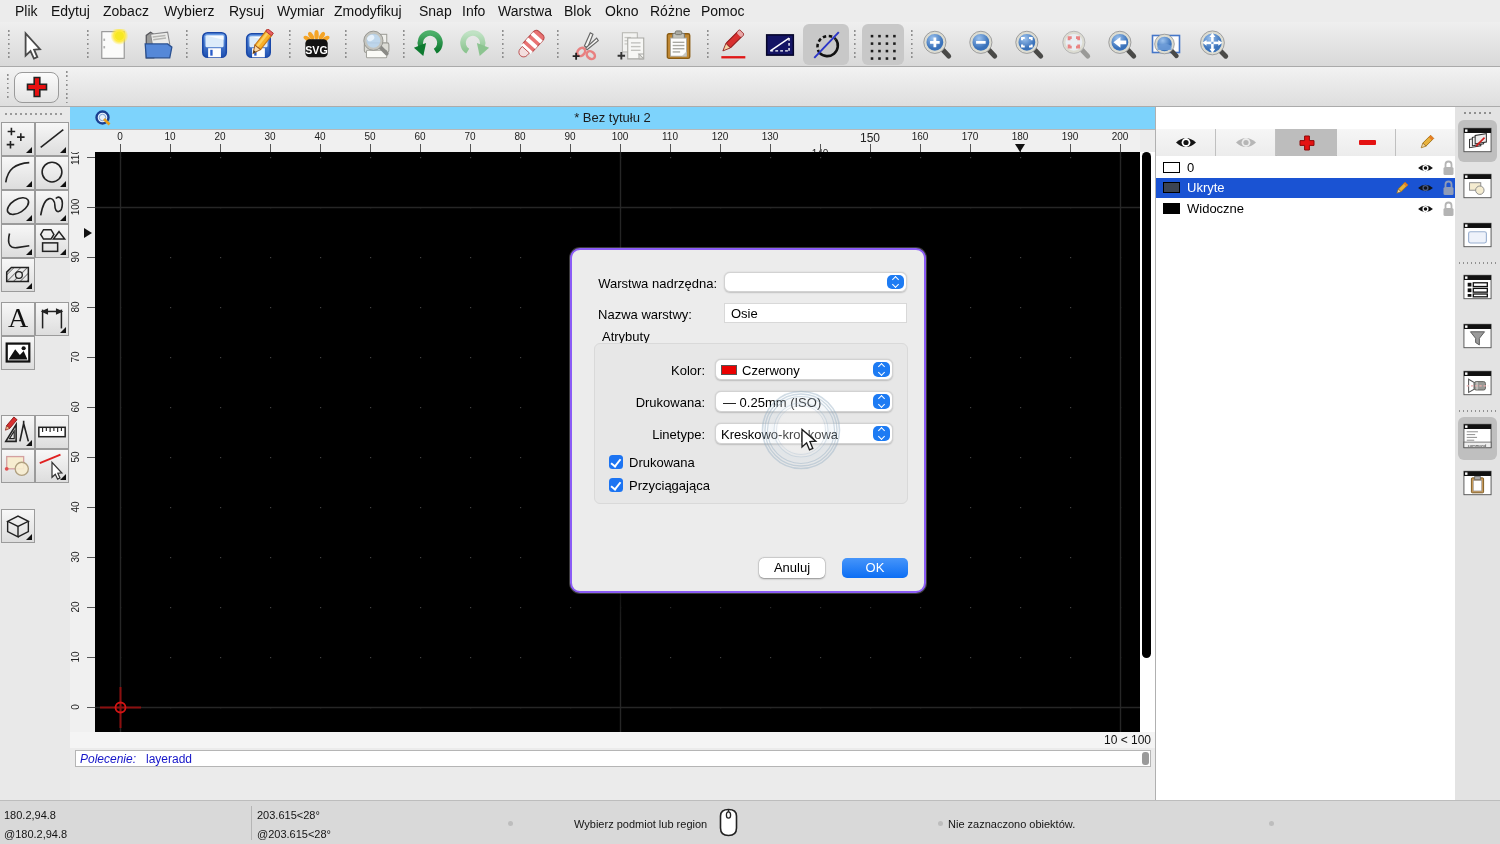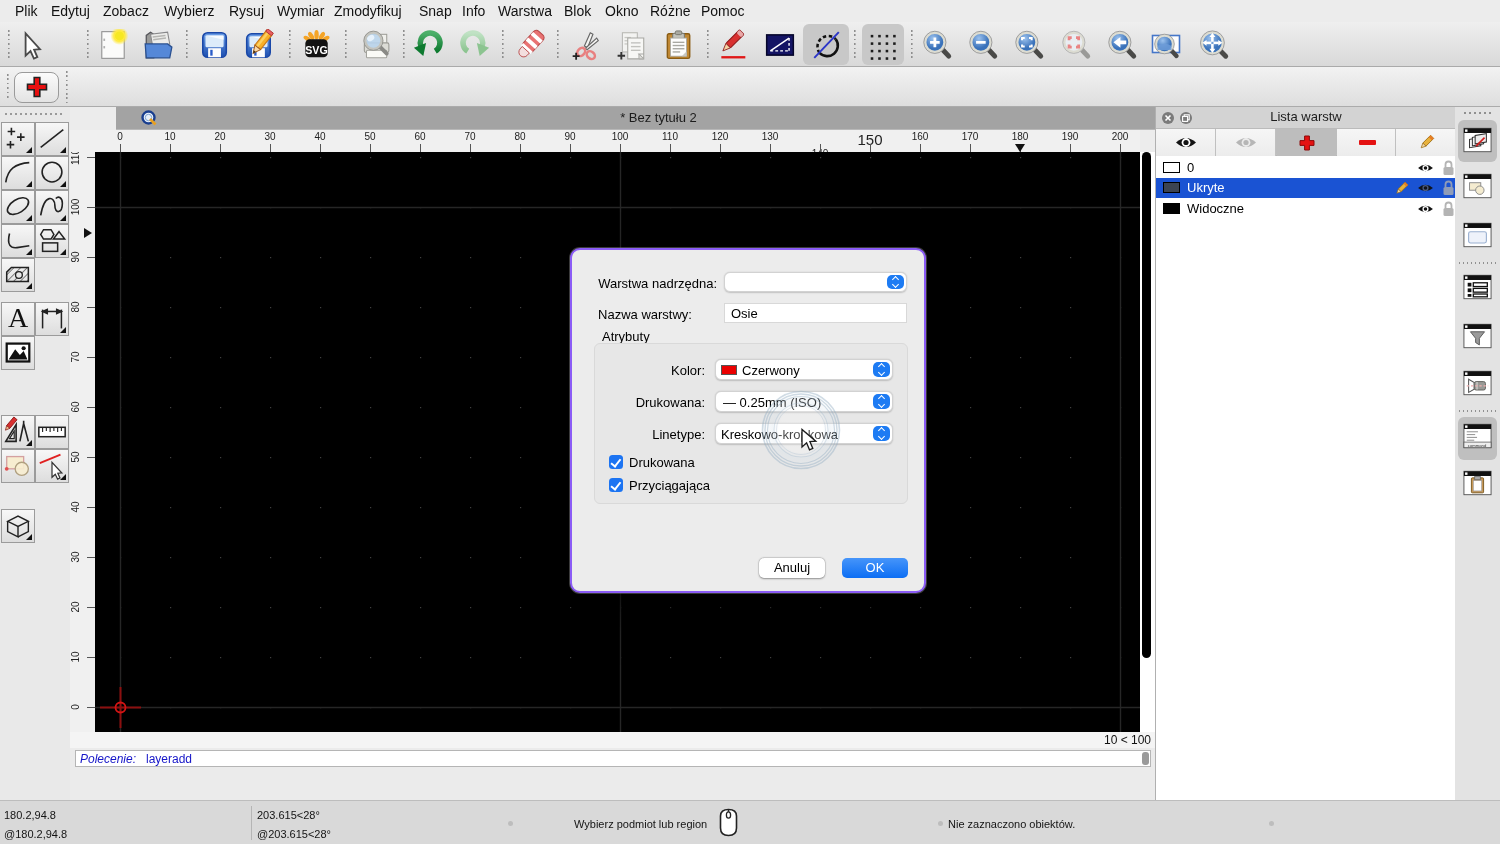--- a/index.html
+++ b/index.html
@@ -28,22 +28,22 @@
 
   
   #palette { left:0; top:107px; width:70px; height:693px; background:#e9e9e9; }
   .pbtn { position:absolute; width:34px; height:34px;
     background:linear-gradient(#f7f7f7,#ddd); border:1px solid #9b9b9b; }
   .pbtn svg { position:absolute; left:0; top:0; }
   .tri { position:absolute; right:2px; bottom:2px; width:0; height:0;
     border-left:6px solid transparent; border-bottom:6px solid #111; }
 
   
-  #doctitle { left:70px; top:107px; width:1085px; height:23px; background:#a3a3a3;
-    border-bottom:1px solid #b8b8b8; font-size:13px; color:#1c1c1c;margin-left:46px; }
+  #doctitle { left:70px; top:107px; width:1085px; height:23px; background:#7dd3fc;
+    border-bottom:1px solid #b8b8b8; font-size:13px; color:#1c1c1c; }
   #doctitle .t { position:absolute; left:0; right:0; top:3px; text-align:center; }
   #hruler { left:95px; top:130px; width:1045px; height:22px; background:#f0f0f0; }
   #vruler { left:70px; top:130px; width:25px; height:602px; background:#f0f0f0; }
   #canvas { left:95px; top:152px; width:1045px; height:580px; background:#000; }
   #sbtrack { left:1140px; top:152px; width:15px; height:580px; background:#fff; }
   #sbthumb { position:absolute; left:2px; top:0px; width:9px; height:506px; background:#000; border-radius:5px; }
   #gridrow { left:70px; top:732px; width:1085px; height:16px; background:#f4f4f4;
     font-size:12px; color:#111; }
   #gridrow .t { position:absolute; right:4px; top:1px;text-align:right; }
 
@@ -557,21 +557,21 @@
     <div style="position:absolute;left:510px;top:1px;width:30px;text-align:center;font-size:10px;color:#222">100</div>
     <div style="position:absolute;left:525px;top:14px;width:1px;height:8px;background:#555"></div>
     <div style="position:absolute;left:560px;top:1px;width:30px;text-align:center;font-size:10px;color:#222">110</div>
     <div style="position:absolute;left:575px;top:14px;width:1px;height:8px;background:#555"></div>
     <div style="position:absolute;left:610px;top:1px;width:30px;text-align:center;font-size:10px;color:#222">120</div>
     <div style="position:absolute;left:625px;top:14px;width:1px;height:8px;background:#555"></div>
     <div style="position:absolute;left:660px;top:1px;width:30px;text-align:center;font-size:10px;color:#222">130</div>
     <div style="position:absolute;left:675px;top:14px;width:1px;height:8px;background:#555"></div>
     <div style="position:absolute;left:710px;top:18px;width:30px;text-align:center;font-size:10px;color:#222">140</div>
     <div style="position:absolute;left:725px;top:14px;width:1px;height:8px;background:#555"></div>
-    <div style="position:absolute;left:760px;top:1px;width:30px;text-align:center;font-size:15px;color:#222">150</div>
+    <div style="position:absolute;left:760px;top:1px;width:30px;text-align:center;font-size:12px;color:#222">150</div>
     <div style="position:absolute;left:775px;top:14px;width:1px;height:8px;background:#555"></div>
     <div style="position:absolute;left:810px;top:1px;width:30px;text-align:center;font-size:10px;color:#222">160</div>
     <div style="position:absolute;left:825px;top:14px;width:1px;height:8px;background:#555"></div>
     <div style="position:absolute;left:860px;top:1px;width:30px;text-align:center;font-size:10px;color:#222">170</div>
     <div style="position:absolute;left:875px;top:14px;width:1px;height:8px;background:#555"></div>
     <div style="position:absolute;left:910px;top:1px;width:30px;text-align:center;font-size:10px;color:#222">180</div>
     <div style="position:absolute;left:925px;top:14px;width:1px;height:8px;background:#555"></div>
     <div style="position:absolute;left:960px;top:1px;width:30px;text-align:center;font-size:10px;color:#222">190</div>
     <div style="position:absolute;left:975px;top:14px;width:1px;height:8px;background:#555"></div>
     <div style="position:absolute;left:1010px;top:1px;width:30px;text-align:center;font-size:10px;color:#222">200</div>
@@ -633,30 +633,20 @@
 
 <div id="cmdarea" class="abs">
   <div id="histbox">
       <span class="lbl">Polecenie:</span>
       <span class="cmd">layeradd</span>
       <div id="histsb"></div>
     </div>
 </div>
 
 <div id="panel" class="abs">
-  <div id="ptitle">
-    <div class="circbtn" style="left:6px"><svg width="12" height="12" viewBox="0 0 12 12">
-          <path d="M3.5,3.5 L8.5,8.5 M8.5,3.5 L3.5,8.5" stroke="#fff" stroke-width="1.6"></path>
-        </svg></div>
-    <div class="circbtn" style="left:24px"><svg width="12" height="12" viewBox="0 0 12 12">
-          <rect x="4.2" y="2.8" width="5" height="5" fill="none" stroke="#fff" stroke-width="1.1"></rect>
-          <rect x="2.6" y="4.4" width="5" height="5" fill="#7b7b7b" stroke="#fff" stroke-width="1.1"></rect>
-        </svg></div>
-    <div class="t">Lista warstw</div>
-  </div>
   <div id="ptool">
     <div class="ptbtn" style="left:0;width:60px;background:linear-gradient(#f6f6f6,#ececec)">
         <svg style="position:absolute;left:19px;top:4px" width="22" height="19" viewBox="0 0 22 19">
           <path d="M1,9.5 Q11,0.5 21,9.5 Q11,18.5 1,9.5 Z" fill="#131313"></path>
           <circle cx="11" cy="9.5" r="4.4" fill="#fff"></circle>
           <circle cx="11" cy="9.5" r="2.6" fill="#131313"></circle>
         </svg>
       </div>
     <div class="ptbtn" style="left:60px;width:60px;background:linear-gradient(#f6f6f6,#ececec)">
         <svg style="position:absolute;left:19px;top:4px" width="22" height="19" viewBox="0 0 22 19">

